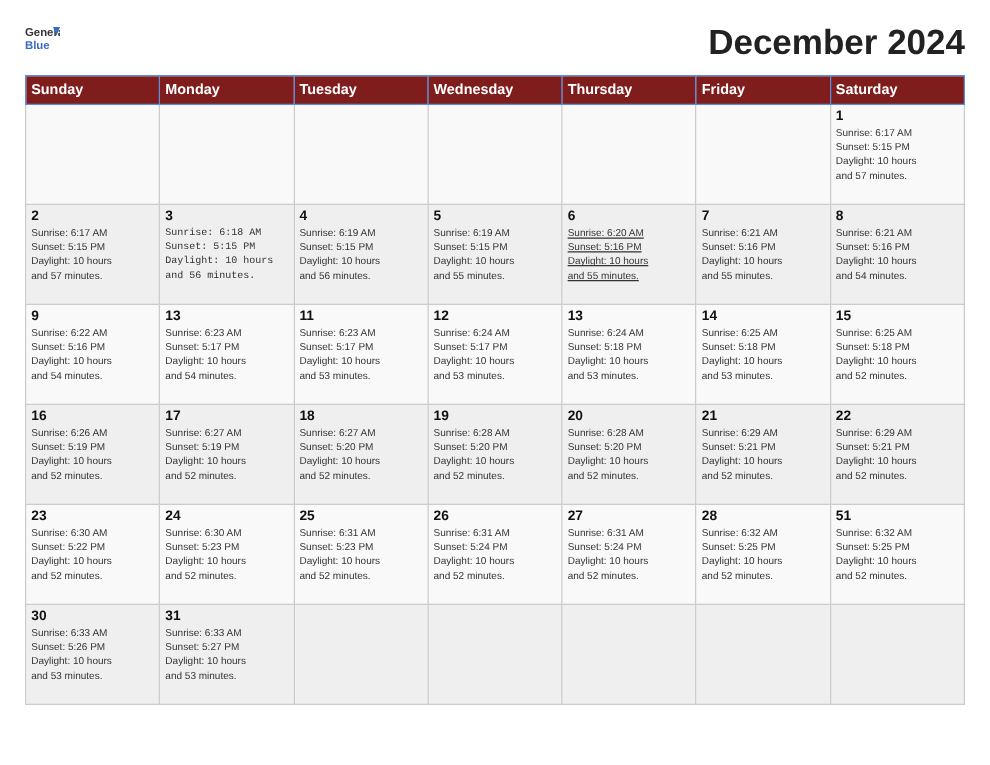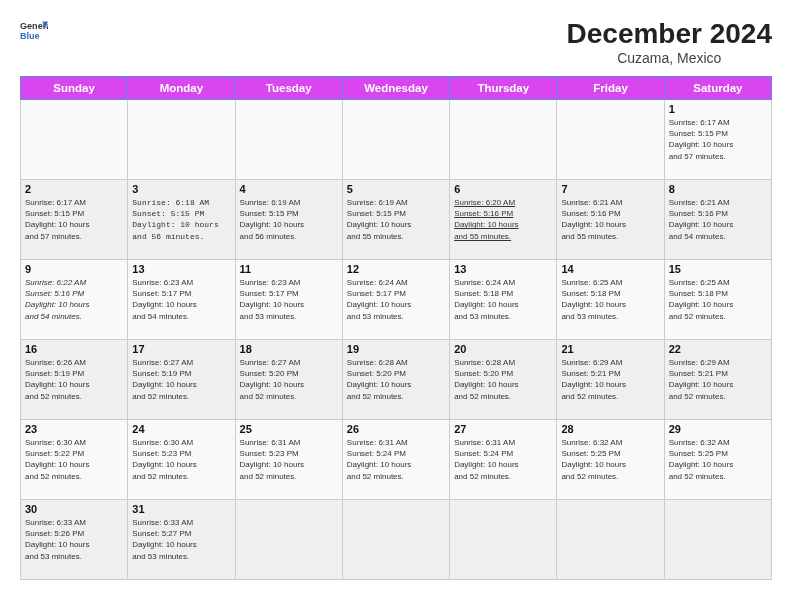--- a/index.html
+++ b/index.html
@@ -42,26 +42,26 @@
     .subtitle {
       font-size: 14px;
       color: #444;
     }
     table {
       width: 100%;
       border-collapse: collapse;
       table-layout: fixed;
     }
     thead th {
-      background-color: #d946ef;
+      background-color: #7f1d1d;
       color: #fff;
       font-size: 11.5px;
       font-weight: bold;
       padding: 5px 4px;
-      text-align: center;
+      text-align: left;
       border: 1px solid #5a8cdf;
     }
     tbody td {
       border: 1px solid #ccc;
       vertical-align: top;
       padding: 3px 4px;
       font-size: 8.5px;
       color: #222;
       height: 80px;
     }
@@ -94,21 +94,20 @@
   <div class="header">
     <div class="logo">
       <svg class="logo-icon" viewBox="0 0 40 40" xmlns="http://www.w3.org/2000/svg">
         <text x="0" y="16" font-size="13" font-weight="bold" fill="#333">General</text>
         <text x="0" y="30" font-size="13" font-weight="bold" fill="#3a6cbf">Blue</text>
         <polygon points="32,5 40,5 36,15" fill="#3a6cbf"></polygon>
       </svg>
     </div>
     <div class="title-block">
       <div class="month-title">December 2024</div>
-      <div class="subtitle">Cuzama, Mexico</div>
     </div>
   </div>
 
   <table>
     <thead>
       <tr>
 
       <th>Sunday</th>
           <th>Monday</th>
           <th>Tuesday</th>
@@ -181,21 +180,21 @@
             <span class="day-num">8</span>
             <div class="day-info" style="white-space: pre-line;">Sunrise: 6:21 AM
 Sunset: 5:16 PM
 Daylight: 10 hours
 and 54 minutes.</div>
           </td>
         </tr>
         <tr>
           <td>
             <span class="day-num">9</span>
-            <div class="day-info" style="white-space: pre-line; font-style: italic;">Sunrise: 6:22 AM
+            <div class="day-info" style="white-space: pre-line;">Sunrise: 6:22 AM
 Sunset: 5:16 PM
 Daylight: 10 hours
 and 54 minutes.</div>
           </td>
           <td>
             <span class="day-num">13</span>
             <div class="day-info" style="white-space: pre-line;">Sunrise: 6:23 AM
 Sunset: 5:17 PM
 Daylight: 10 hours
 and 54 minutes.</div>
@@ -324,21 +323,21 @@
 and 52 minutes.</div>
           </td>
           <td>
             <span class="day-num">28</span>
             <div class="day-info" style="white-space: pre-line;">Sunrise: 6:32 AM
 Sunset: 5:25 PM
 Daylight: 10 hours
 and 52 minutes.</div>
           </td>
           <td>
-            <span class="day-num">29</span>
+            <span class="day-num">51</span>
             <div class="day-info" style="white-space: pre-line;">Sunrise: 6:32 AM
 Sunset: 5:25 PM
 Daylight: 10 hours
 and 52 minutes.</div>
           </td>
         </tr>
         <tr>
           <td>
             <span class="day-num">30</span>
             <div class="day-info" style="white-space: pre-line;">Sunrise: 6:33 AM

